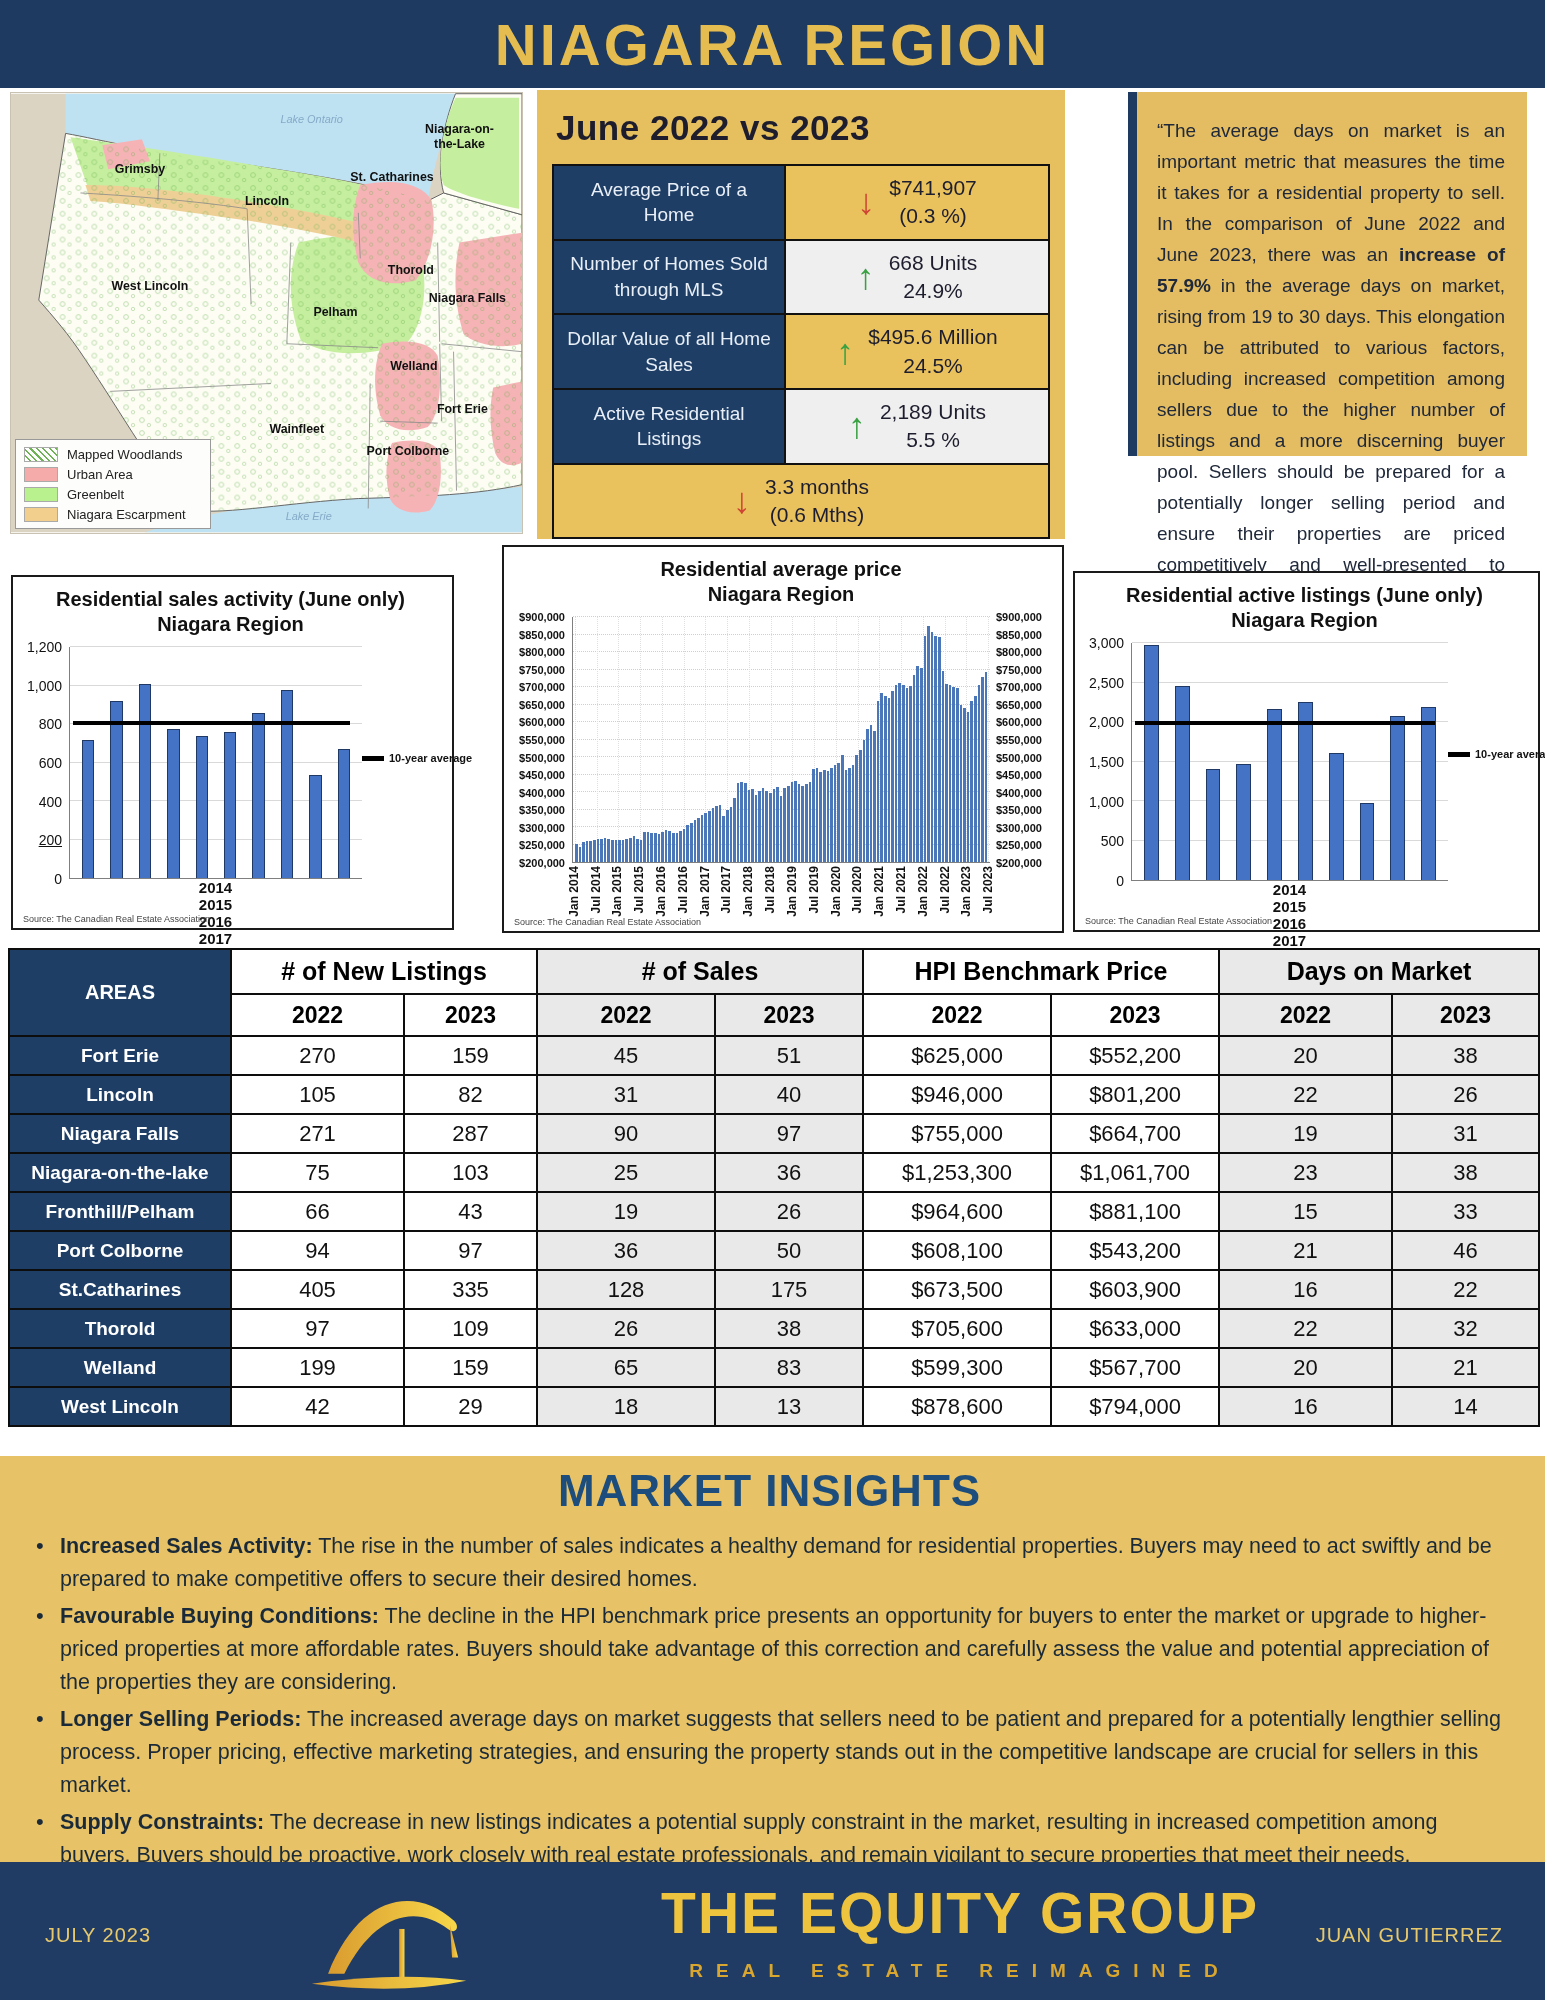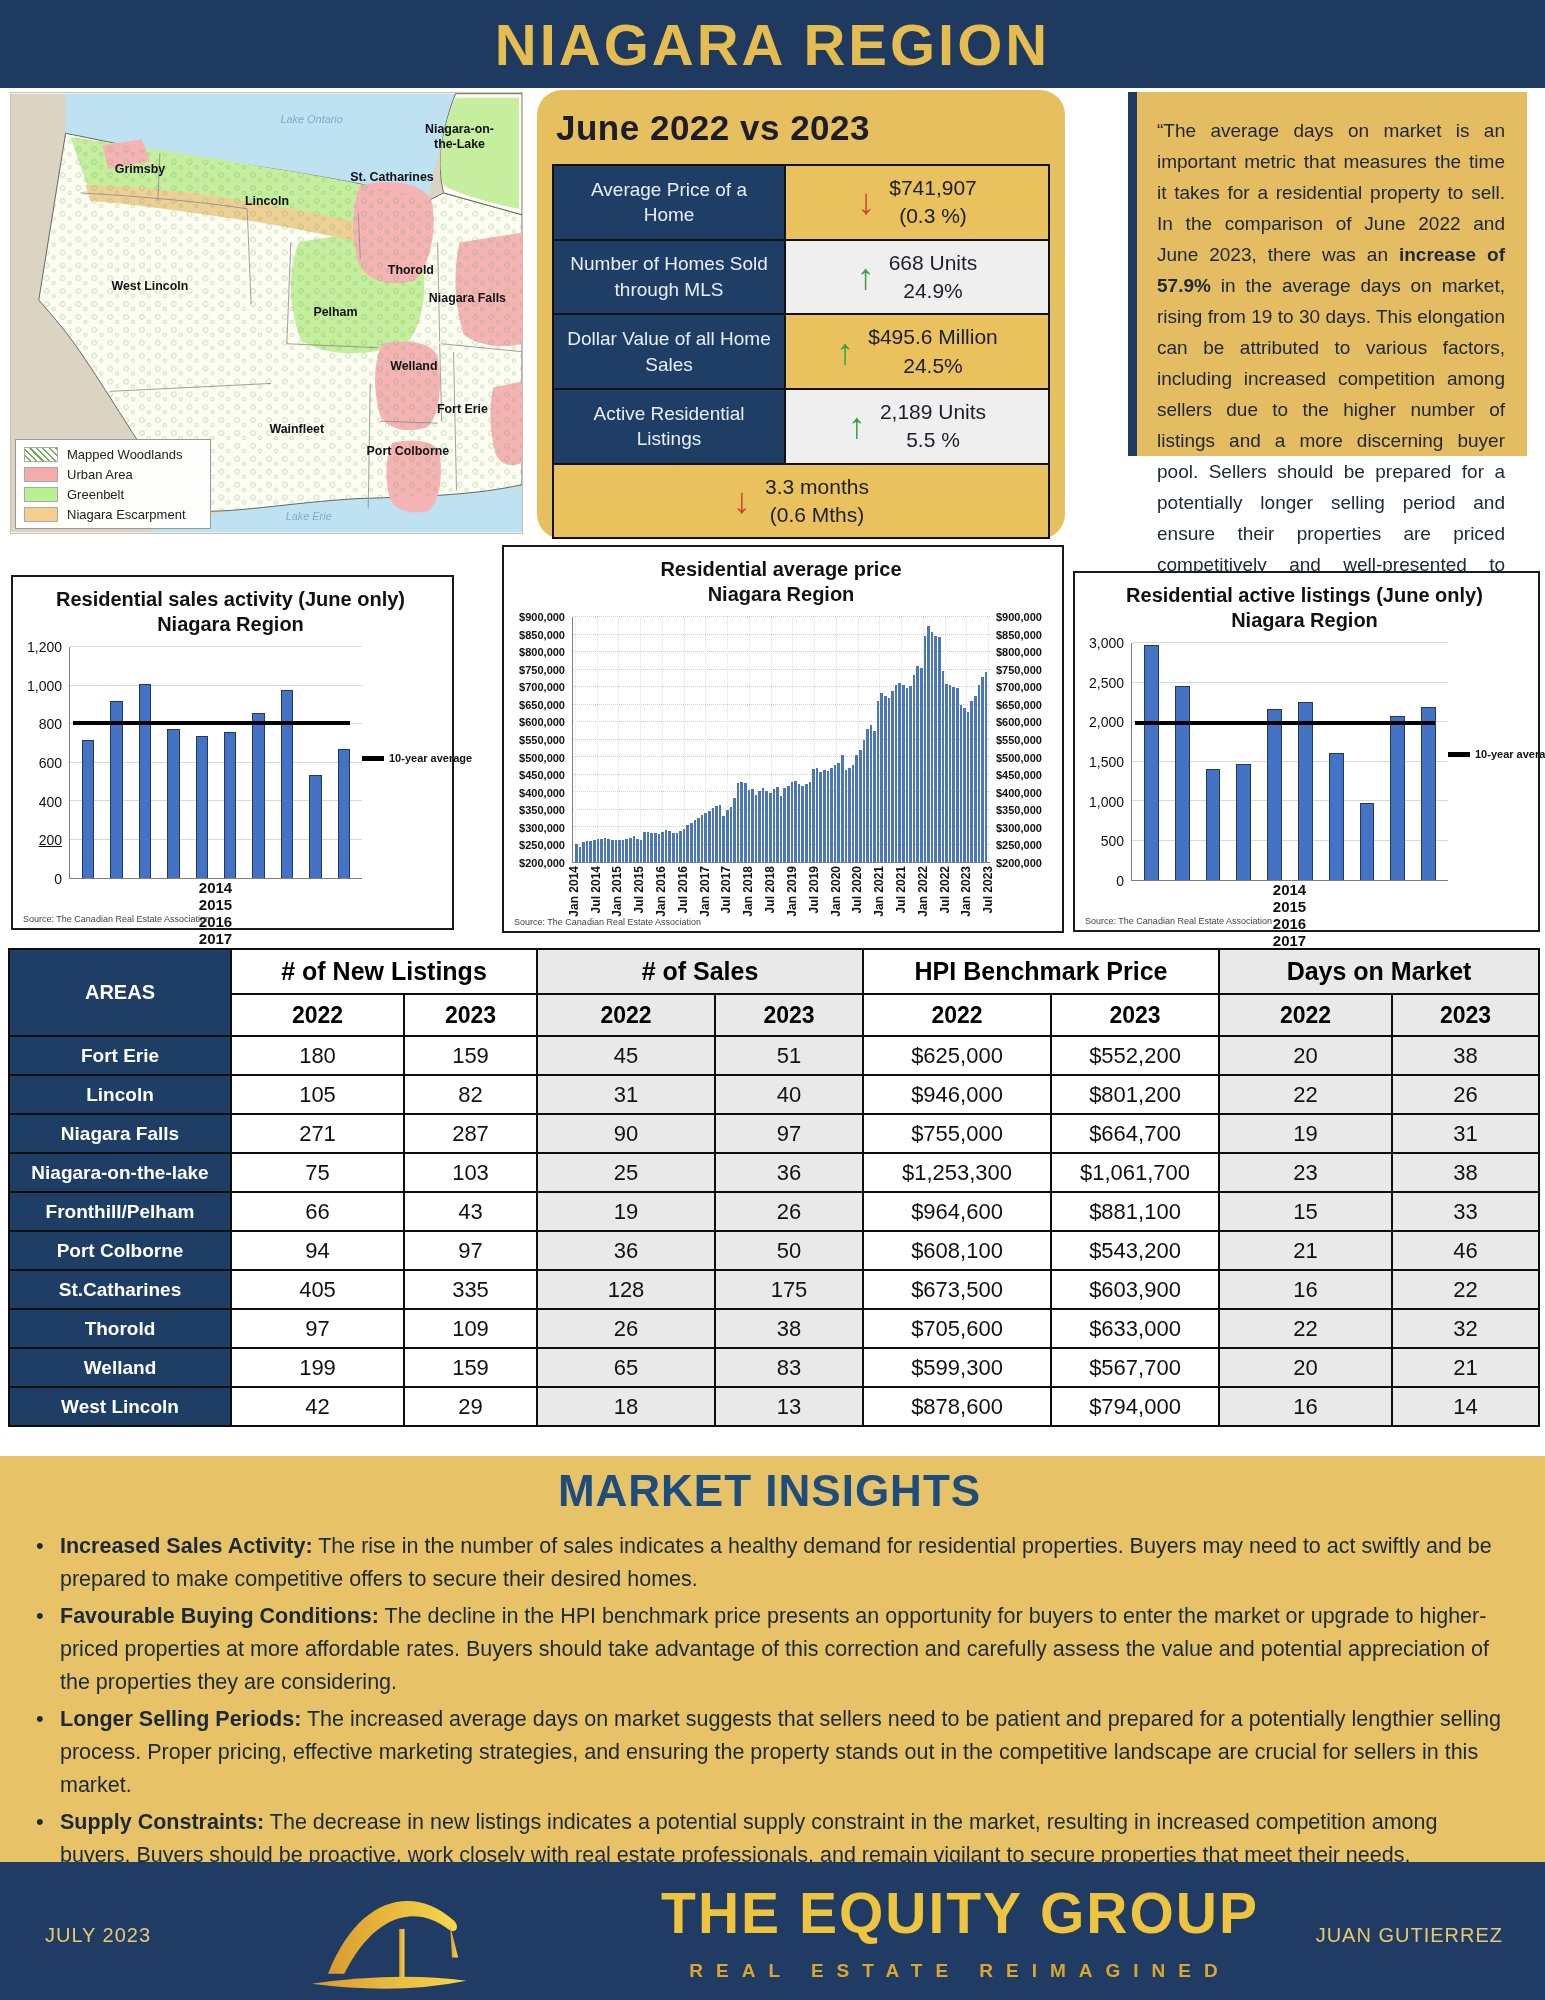--- a/index.html
+++ b/index.html
@@ -19,21 +19,21 @@
   .legend-sw { width:34px; height:15px; margin-right:9px; border:1px solid #aaa; flex:0 0 auto; }
   .sw-woodlands { background:repeating-linear-gradient(45deg,#ffffff,#ffffff 3px,#6fb355 3px,#6fb355 4.5px); }
   .sw-urban { background:#f6abab; }
   .sw-greenbelt { background:#b9f18e; }
   .sw-escarpment { background:#f2cf8d; }
   .legend-item span.lab { font-size:13px; color:#222; }
   .city-label { font-size:12.5px; font-weight:bold; fill:#111; }
   .water-label { font-size:11px; font-style:italic; fill:#85aac7; }
 
   
-  .gold-panel { position:absolute; left:537px; top:90px; width:528px; height:449px; background:#e6c05f; padding:14px 15px;border-radius:25px; }
+  .gold-panel { position:absolute; left:537px; top:90px; width:528px; height:449px; background:#e6c05f; padding:14px 15px; }
   .gold-panel h2 { font-size:35px; font-weight:bold; color:#1d1d2e; margin:4px 0 16px 4px; letter-spacing:0.5px; }
   .comp-table { border:2px solid #111; }
   .comp-row { display:flex; border-bottom:2px solid #111; }
   .comp-row:last-child { border-bottom:none; }
   .comp-label { width:232px; background:#1e3e66; color:#e9eff7; display:flex; align-items:center; justify-content:center; text-align:center; font-size:19px; padding:8px 10px; border-right:2px solid #111; line-height:1.35; }
   .comp-value { flex:1; display:flex; align-items:center; justify-content:center; gap:14px; padding:8px 6px; min-height:66px; }
   .comp-value .arrow { font-size:36px; font-weight:bold; line-height:1; }
   .arrow.up { color:#3aa143; }
   .arrow.down { color:#cf4434; }
   .comp-value .vtext { text-align:center; font-size:21px; color:#1d1d2e; line-height:1.35; }
@@ -613,21 +613,21 @@
             <th class="year gray">2023</th>
             <th class="year">2022</th>
             <th class="year">2023</th>
             <th class="year gray">2022</th>
             <th class="year gray">2023</th>
           </tr>
         </thead>
         <tbody>
           <tr>
             <th>Fort Erie</th>
-            <td>180</td>
+            <td>270</td>
             <td>159</td>
             <td class="gray">45</td>
             <td class="gray">51</td>
             <td>$625,000</td>
             <td>$552,200</td>
             <td class="gray">20</td>
             <td class="gray">38</td>
           </tr>
           <tr>
             <th>Lincoln</th>

